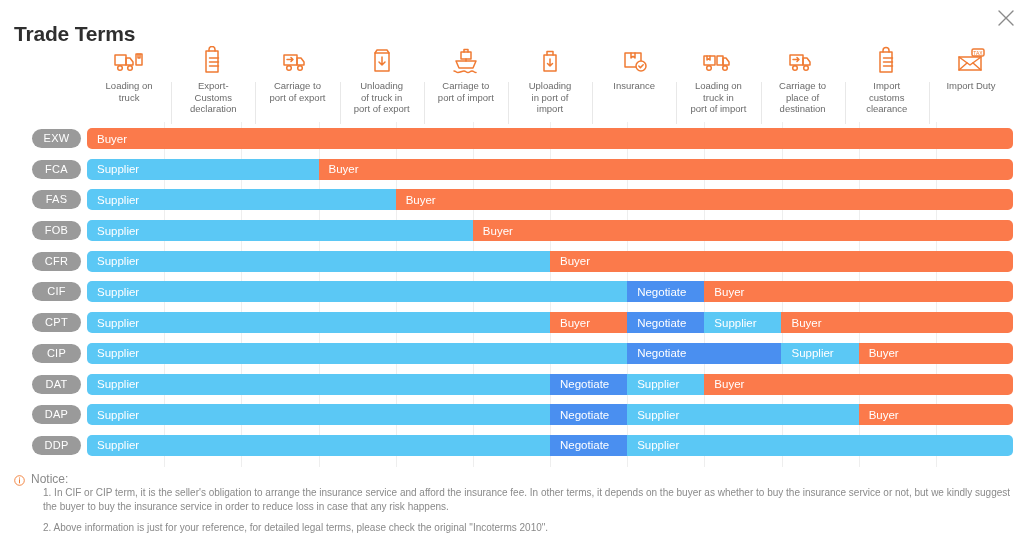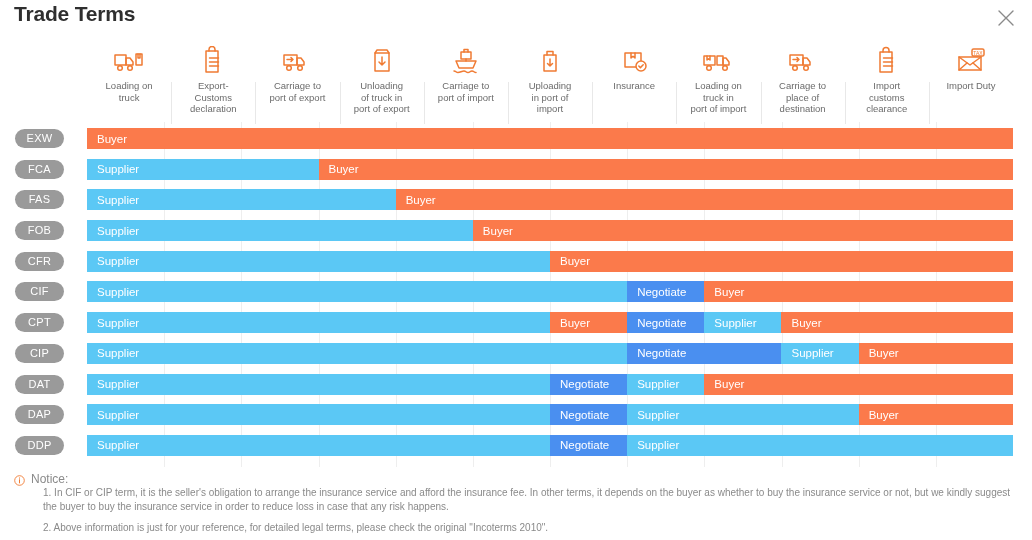--- a/index.html
+++ b/index.html
@@ -12,21 +12,21 @@
   }
   #app {
     position: relative;
     width: 1032px; height: 540px;
     background: #fff;
   }
 
   
   .title {
     position: absolute;
-    left: 14px; top: 2px;
+    left: 14px; top: 22px;
     font-size: 21px;
     font-weight: bold;
     color: #2f2f2f;
     letter-spacing: -0.2px;
   }
   .close-btn {
     position: absolute;
     right: 14px; top: 6px;
     width: 24px; height: 24px;
     cursor: pointer;
@@ -96,36 +96,36 @@
     position: absolute;
     left: 0; top: 126px;
     width: 1032px;
   }
   .row {
     position: relative;
     height: 30.7px;
   }
   .row-label {
     position: absolute;
-    left: 15px; top: 3px;
+    left: 32px; top: 3px;
     width: 49px; height: 19px;
     background: #9a9a9a;
     border-radius: 10px;
     color: #ffffff;
     font-size: 11px;
     line-height: 19px;
     text-align: center;
     letter-spacing: 0.3px;
   }
   .bar {
     position: absolute;
     left: 87px; top: 2px;
     width: 926px; height: 21px;
     display: flex;
-    border-radius: 0;
+    border-radius: 5px;
     overflow: hidden;
   }
   .seg {
     height: 21px;
     display: flex;
     align-items: center;
     color: #ffffff;
     font-size: 11.5px;
     padding-left: 10px;
     white-space: nowrap;

